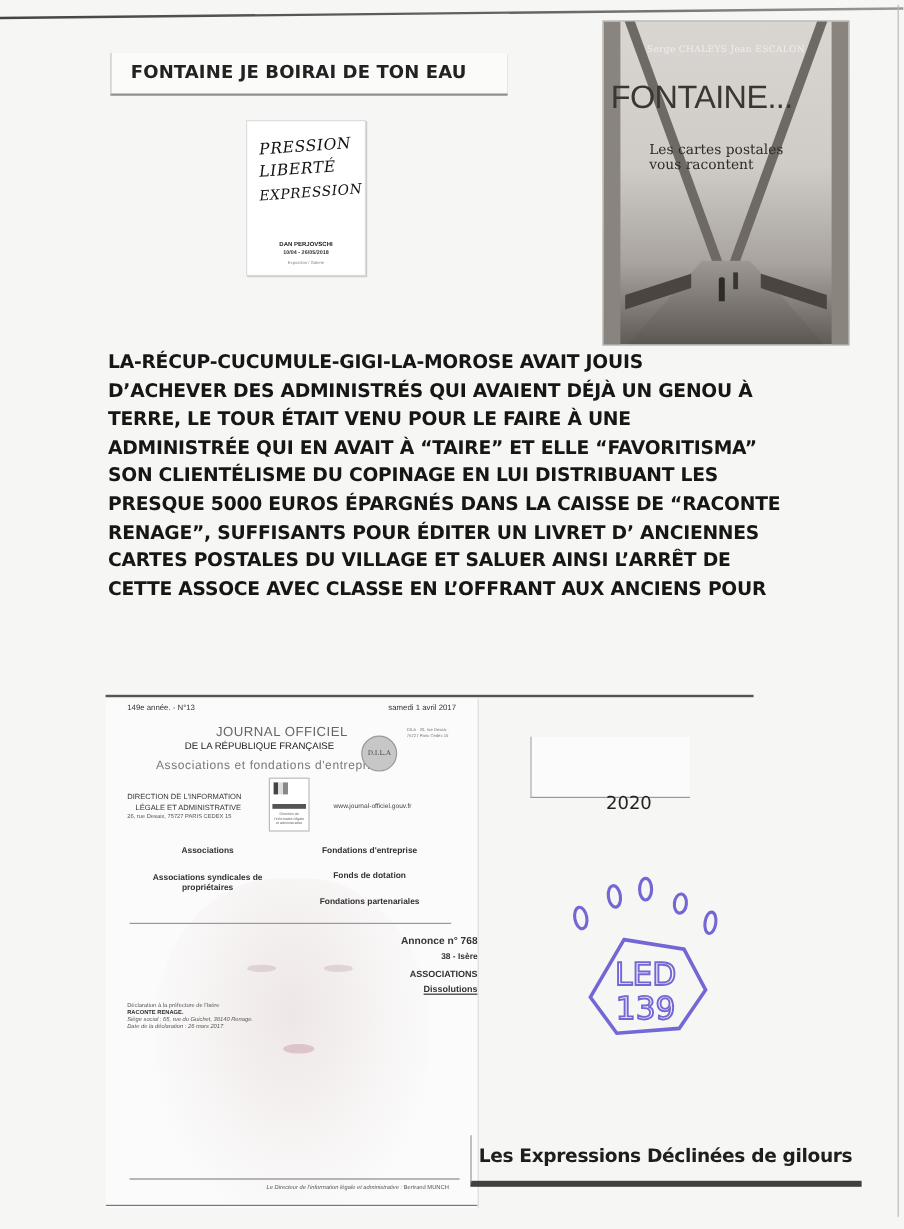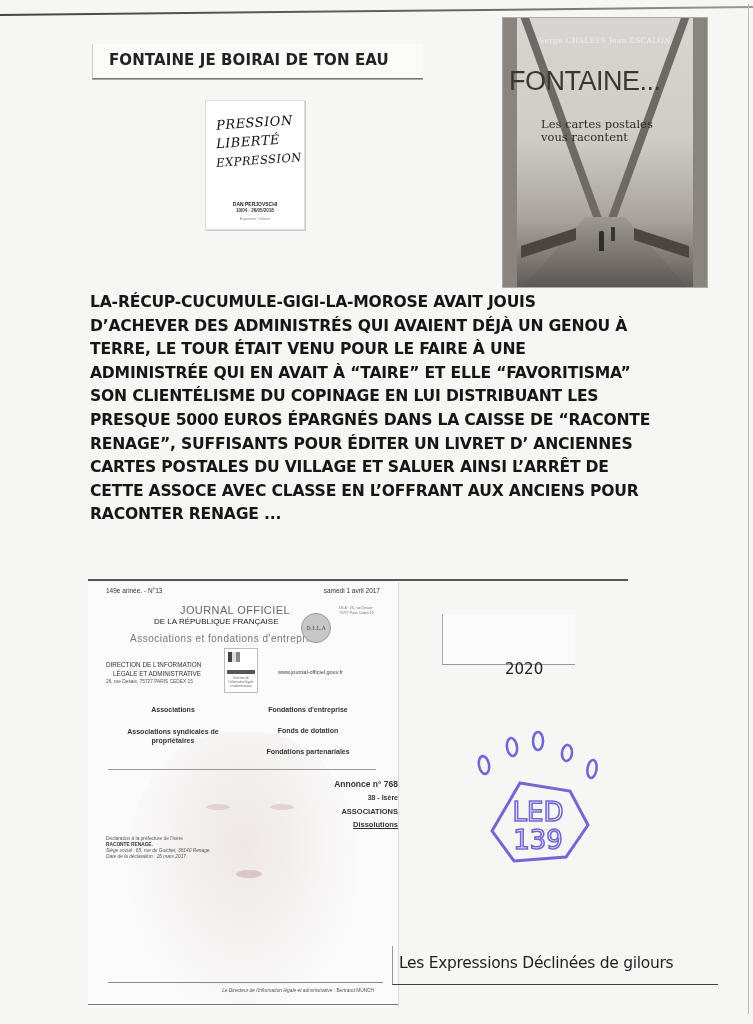--- a/index.html
+++ b/index.html
@@ -160,21 +160,21 @@
     border-left:1px solid #aaa; border-bottom:1px solid #999; background:#fbfbfb;
   }
   .year-box span {
     position:absolute; left:62px; top:11px; font-family:"DejaVu Sans", sans-serif; font-size:15px; color:#222;margin-top:35px;
   }
   
   .stamp { position:absolute; left:470px; top:725px; width:140px; height:140px; }
   
   .footer-box {
     position:absolute; left:392px; top:946px; width:325px; height:38px;
-    border-left:1px solid #999; border-bottom:1px solid #404040;
+    border-left:1px solid #999; border-bottom:5px solid #404040;font-weight:bold;
   }
   .footer-box span {
     position:absolute; left:6px; top:8px; font-family:"DejaVu Sans", sans-serif; font-size:15.5px; color:#1e1e1e;
     white-space:nowrap; letter-spacing:-0.3px;
   }
 </style>
 </head>
 <body>
 
 <div class="scan-edge-top"></div>
@@ -214,21 +214,20 @@
 <div class="main-text">
   <div>LA-RÉCUP-CUCUMULE-GIGI-LA-MOROSE AVAIT JOUIS</div>
   <div>D’ACHEVER DES ADMINISTRÉS QUI AVAIENT DÉJÀ UN GENOU À</div>
   <div>TERRE, LE TOUR ÉTAIT VENU POUR LE FAIRE À UNE</div>
   <div>ADMINISTRÉE QUI EN AVAIT À “TAIRE” ET ELLE “FAVORITISMA”</div>
   <div>SON CLIENTÉLISME DU COPINAGE EN LUI DISTRIBUANT LES</div>
   <div>PRESQUE 5000 EUROS ÉPARGNÉS DANS LA CAISSE DE “RACONTE</div>
   <div>RENAGE”,  SUFFISANTS POUR ÉDITER UN LIVRET D’ ANCIENNES</div>
   <div>CARTES POSTALES DU VILLAGE ET SALUER AINSI L’ARRÊT DE</div>
   <div>CETTE ASSOCE AVEC CLASSE EN L’OFFRANT AUX ANCIENS POUR</div>
-  <div>RACONTER RENAGE ...</div>
 </div>
 <div class="main-underline"></div>
 
 <div class="jo">
   <div class="face"></div>
   <div class="face-eye-l"></div>
   <div class="face-eye-r"></div>
   <div class="face-lips"></div>
 
   <div class="hdr-left">149e année. - N°13</div>

